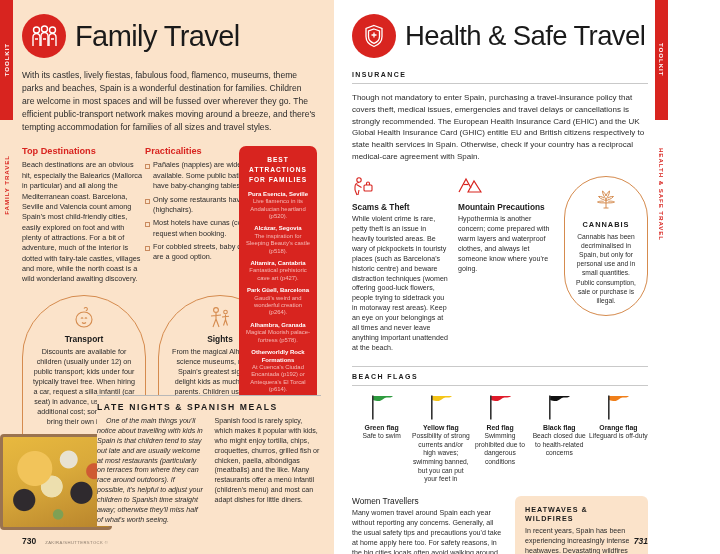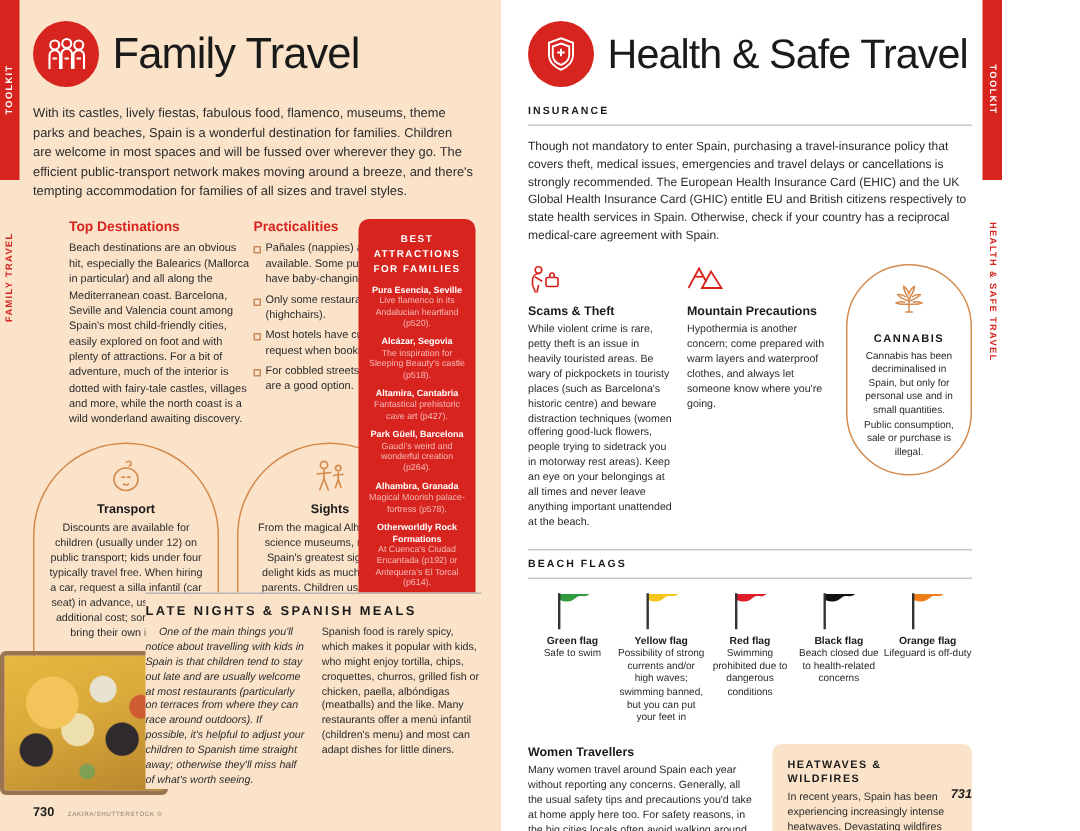--- a/index.html
+++ b/index.html
@@ -64,21 +64,21 @@
     margin-top:11px;
   }
 
   .sub-label {
     font-size:7px; font-weight:bold; letter-spacing:1.4px;
     color:#1a1a1a; margin-top:13px;
   }
   .rule { height:1px; background:#c9c9c9; margin-top:5px; }
 
   
-  .two-col { display:flex; margin-top:13px;justify-content:center; }
+  .two-col { display:flex; margin-top:13px; }
   .col { width:123px; }
   .col-h {
     font-size:9.2px; font-weight:bold; color:#d8241f; margin-bottom:4px;
   }
   .col-p { font-size:7.3px; line-height:1.42; color:#2b2b2b; }
   .bullets { list-style:none; }
   .bullets li {
     font-size:7.3px; line-height:1.42; color:#2b2b2b;
     padding-left:8px; position:relative; margin-bottom:3px;
   }
@@ -146,21 +146,21 @@
     color:#1a1a1a; margin-bottom:5px;
   }
   .late-cols { display:flex; gap:11px; }
   .late-cols p { font-size:7.1px; line-height:1.4; color:#2b2b2b; width:116px; }
   .late-indent { text-indent:9px;font-style:italic; }
 
   
   .footer-l { position:absolute; left:22px; bottom:8px; display:flex; align-items:baseline; gap:9px;justify-content:space-between; }
   .folio { font-size:8.5px; font-weight:bold; color:#1a1a1a; }
   .credit { font-size:4.2px; letter-spacing:0.4px; color:#8a7b6c; }
-  .footer-r { position:absolute; right:20px; bottom:20px;font-style:italic; }
+  .footer-r { position:absolute; right:20px; bottom:8px;font-style:italic; }
 
   
   .r-intro { font-size:8px; line-height:1.48; color:#2b2b2b; margin-top:8px; }
 
   .risk-row { display:flex; gap:10px; margin-top:13px; }
   .risk-col { width:103px; }
   .risk-icon { height:22px; margin-bottom:4px; }
   .risk-h { font-size:8.3px; font-weight:bold; color:#1a1a1a; margin-bottom:3px; }
   .risk-p { font-size:7.1px; line-height:1.4; color:#2b2b2b; }
   .risk-p + .risk-p { text-indent:7px;margin-left:48px; }
@@ -178,21 +178,21 @@
 
   .flags-wrap { margin-top:12px; }
   .flags-row { display:flex; justify-content:space-between; margin-top:8px; }
   .flag-item { width:60px; text-align:center; }
   .flag-img { height:26px; display:flex; align-items:flex-end; justify-content:center; }
   .flag-name { font-size:6.9px; font-weight:bold; color:#1a1a1a; margin-top:4px; }
   .flag-desc { font-size:6.7px; line-height:1.3; color:#2b2b2b; margin-top:1px; }
 
   .bottom-row { display:flex; gap:11px; margin-top:12px; }
   .wt { width:152px; }
-  .wt-h { font-size:8.3px; font-weight:bold; color:#1a1a1a; margin-bottom:3px; }
+  .wt-h { font-size:8.3px; font-weight:normal; color:#1a1a1a; margin-bottom:3px; }
   .wt-p { font-size:7.1px; line-height:1.4; color:#2b2b2b; }
   .heat {
     flex:1; background:#fbe3ca; border-radius:6px; padding:9px 10px;
   }
   .heat-h { font-size:7.2px; font-weight:bold; letter-spacing:1px; color:#1a1a1a; margin-bottom:4px; }
   .heat-p { font-size:7.1px; line-height:1.4; color:#2b2b2b; }
 </style>
 </head>
 <body>
 

